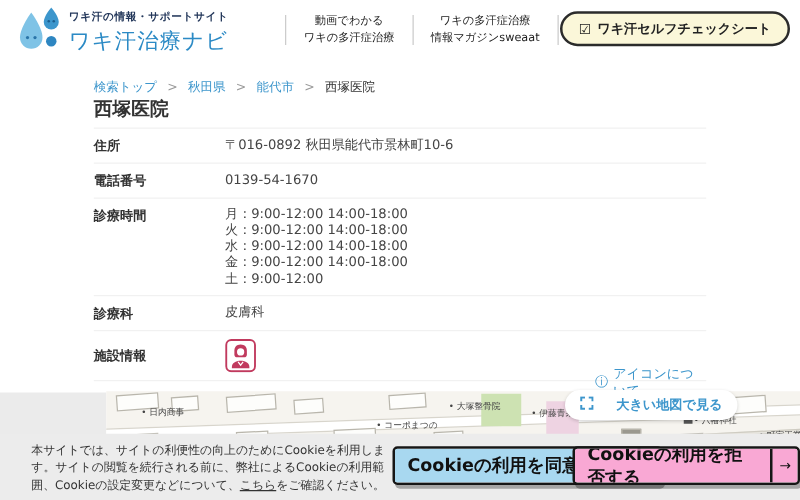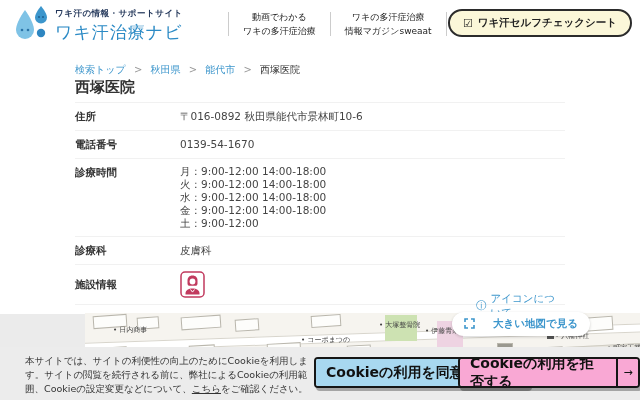--- a/index.html
+++ b/index.html
@@ -193,21 +193,21 @@
     <div class="bld" style="left:226px;top:2px;width:30px;height:12px;transform:rotate(-4deg)"></div>
     <div class="bld" style="left:262px;top:32px;width:24px;height:12px;transform:rotate(-3deg)"></div>
     <div class="bld" style="left:388px;top:4px;width:30px;height:13px;transform:rotate(-3deg)"></div>
     <div class="bld" style="left:412px;top:30px;width:16px;height:11px;background:#9a988f"></div>
     <div class="bld" style="left:448px;top:34px;width:30px;height:13px;transform:rotate(-3deg)"></div>
     <div class="bld" style="left:492px;top:4px;width:36px;height:14px;transform:rotate(-4deg)"></div>
     <div class="bld" style="left:508px;top:34px;width:28px;height:13px;transform:rotate(-3deg)"></div>
     <div class="shrine" style="left:462px;top:19px"></div>
     <div class="map-label" style="left:28px;top:12px">日内商事</div>
     <div class="map-label" style="left:216px;top:22px">コーポまつの</div>
-    <div class="map-label" style="left:294px;top:7px">大塚整骨院</div>
+    <div class="map-label" style="left:274px;top:7px">大塚整骨院</div>
     <div class="map-label" style="left:340px;top:13px">伊藤青果</div>
     <div class="map-label" style="left:470px;top:18px">八幡神社</div>
     <div class="map-label" style="left:522px;top:30px">町家工業</div>
   </div>
 
   <div class="map-btn">
     <span>
       <svg width="11" height="11" viewBox="0 0 11 11">
         <path d="M1 4 V1 H4 M7 1 H10 V4 M10 7 V10 H7 M4 10 H1 V7" fill="none" stroke="#3d96cc" stroke-width="1.6"></path>
       </svg>

